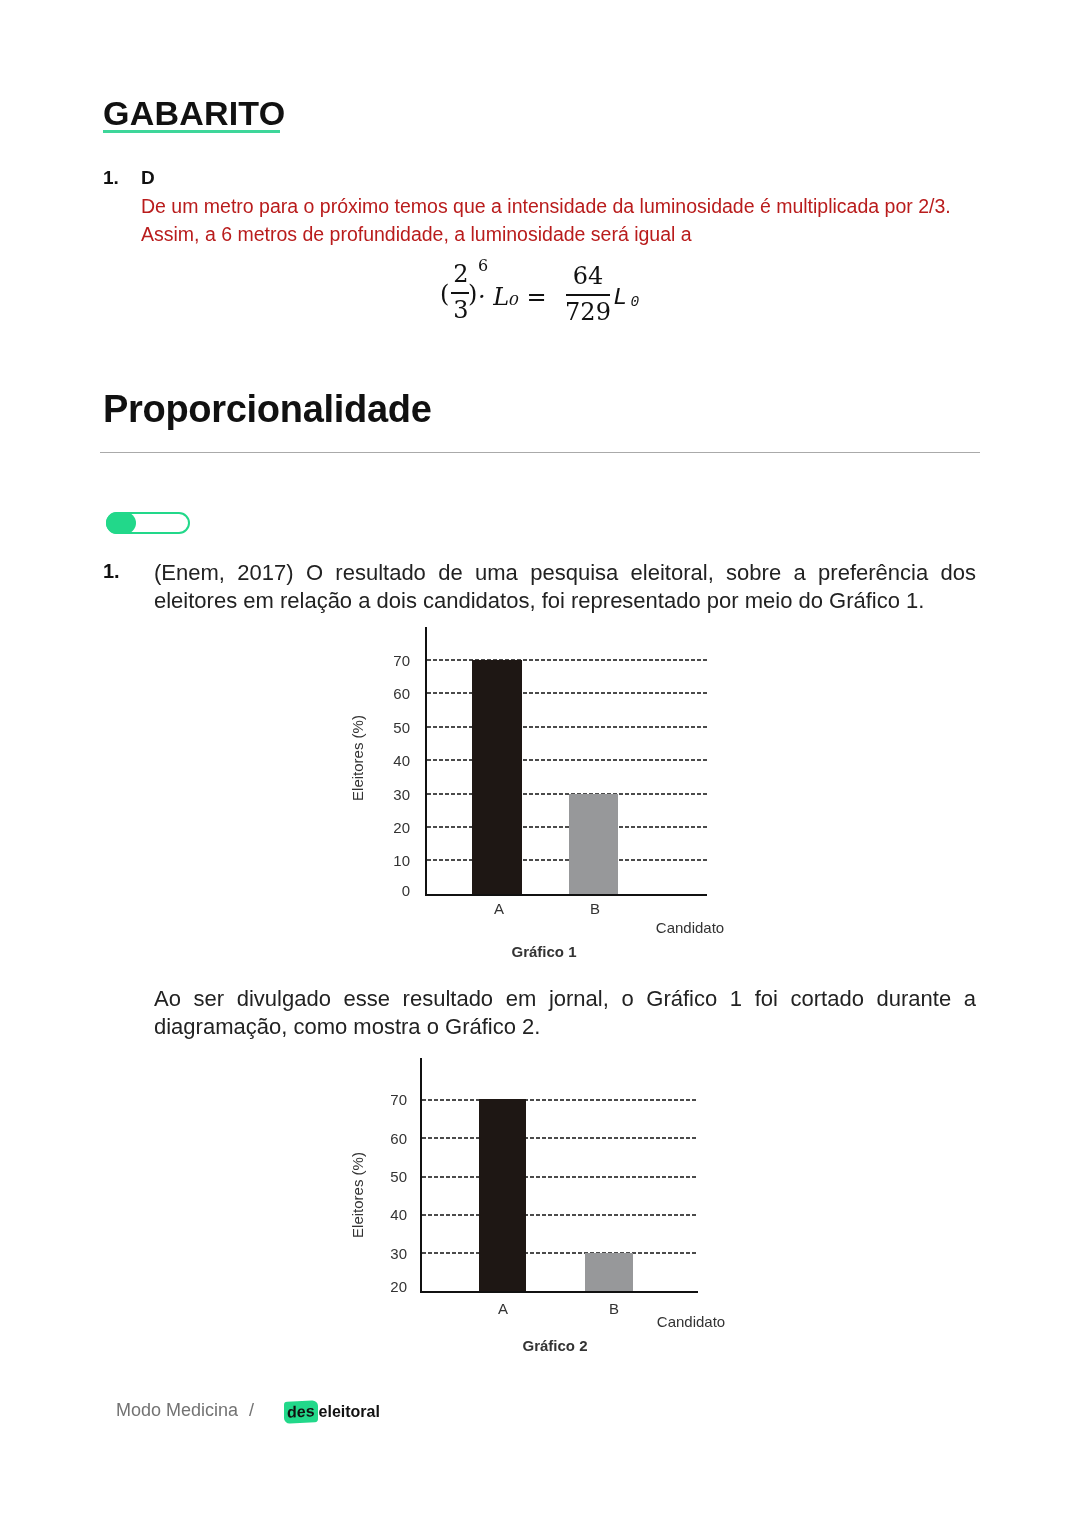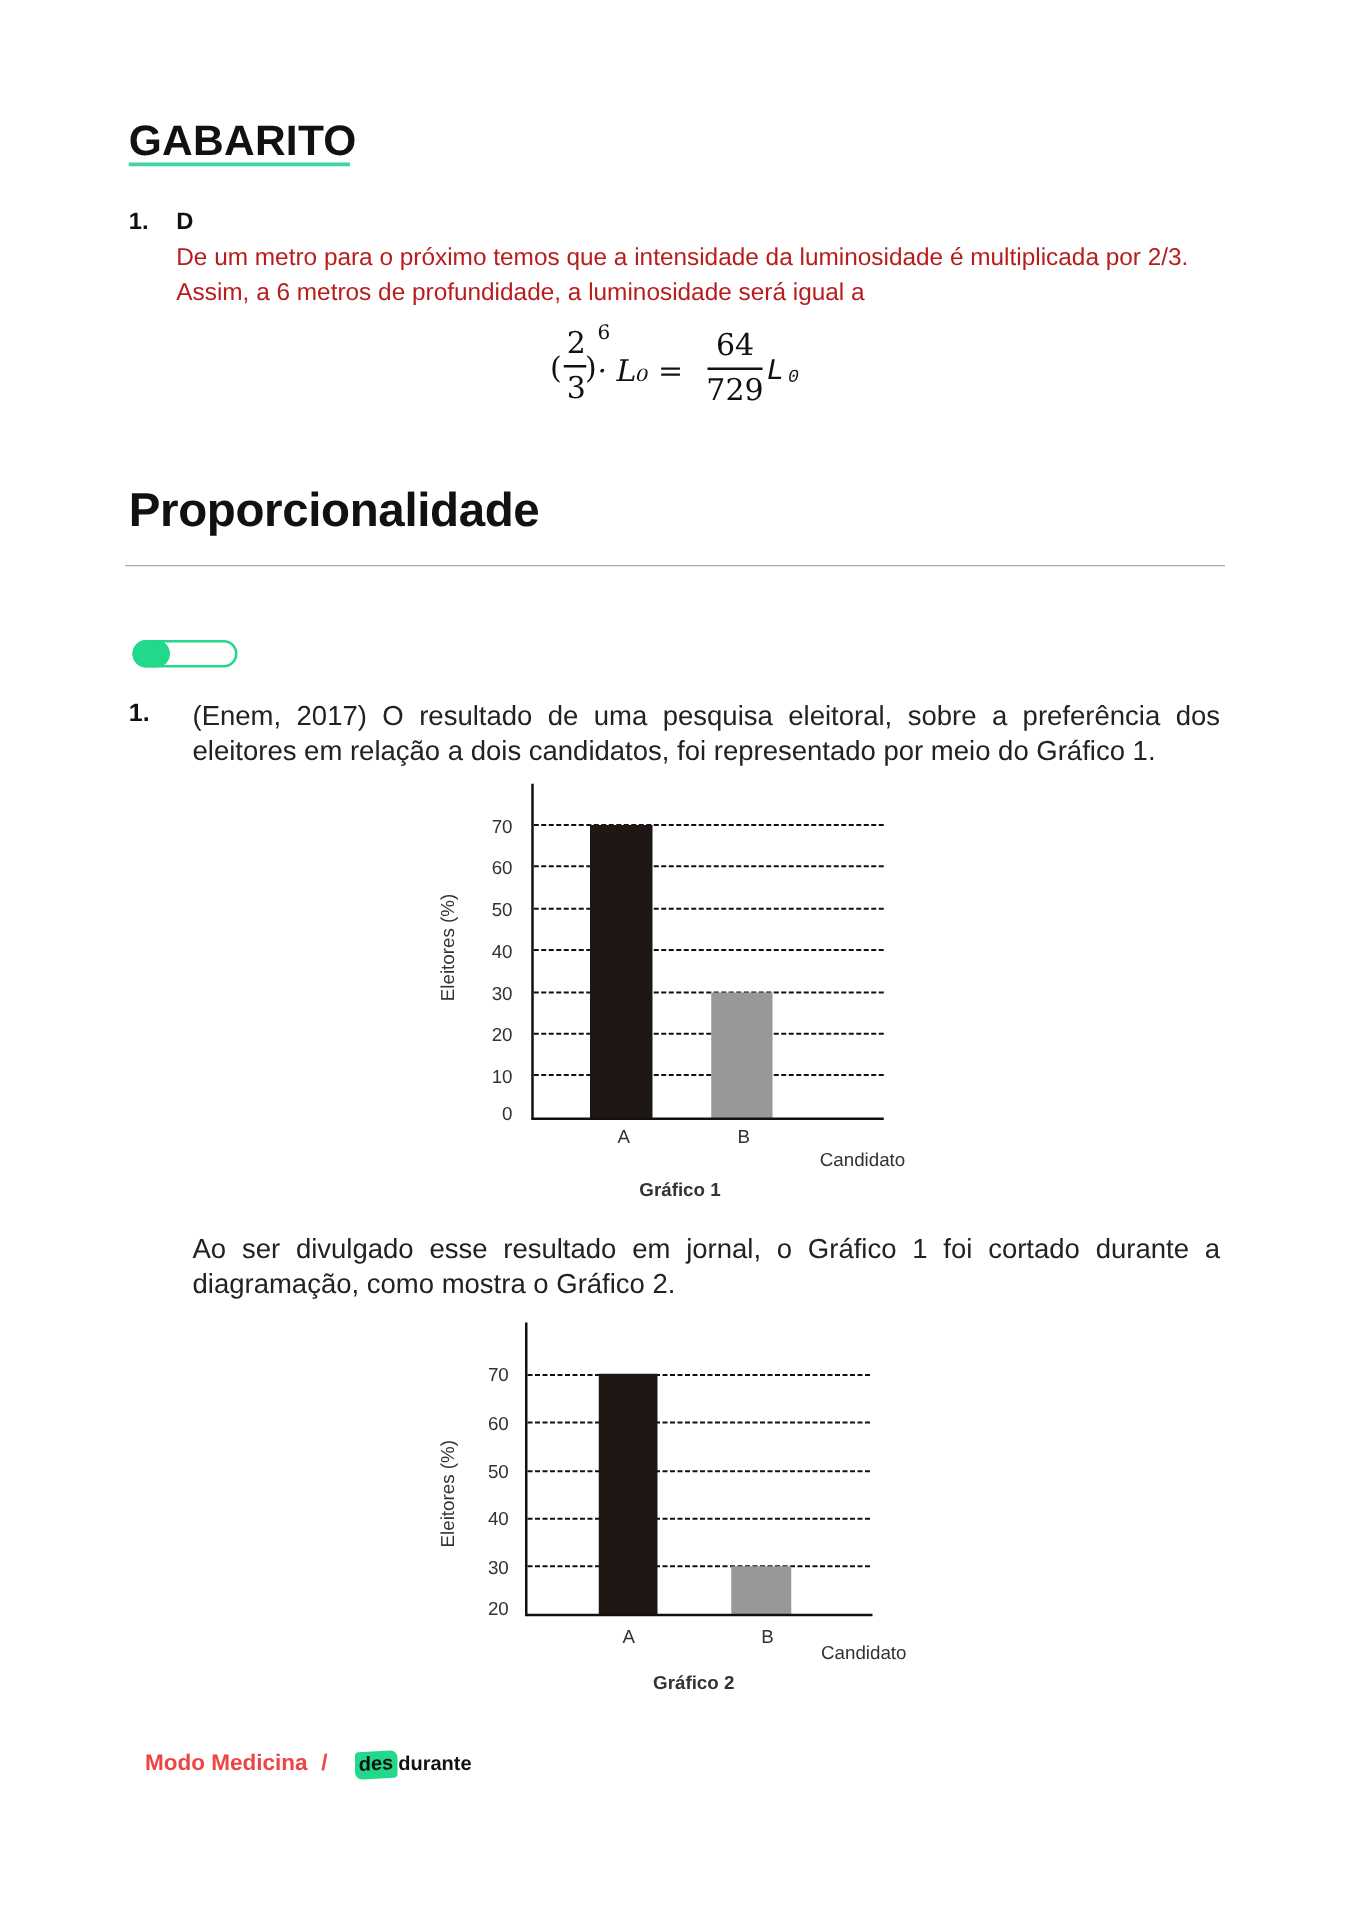--- a/index.html
+++ b/index.html
@@ -17,21 +17,21 @@
   .formula .paren { position: absolute; top: 24px; }
   .formula .fr { position: absolute; text-align: center; }
   .formula .bar { position: absolute; height: 1.5px; background: #111; }
   .section-title { left: 103px; top: 388px; font-size: 38px; font-weight: bold; color: #111; letter-spacing: -0.3px; }
   .section-rule { left: 100px; top: 452px; width: 880px; height: 1px; background: #aaa; }
   .toggle { left: 106px; top: 512px; width: 84px; height: 22px; border: 2.5px solid #22d88a; border-radius: 14px; box-sizing: border-box; }
   .toggle-knob { position: absolute; left: -2px; top: -2px; width: 30px; height: 22px; background: #22d88a; border-radius: 12px; }
   .q-num { left: 103px; top: 560px; font-size: 20px; font-weight: bold; }
   .q-text { left: 154px; top: 559px; width: 822px; font-size: 22px; line-height: 27.5px; color: #222; text-align: justify; }
   .chart svg text { font-family: "Liberation Sans", sans-serif; }
-  .footer-text { left: 116px; top: 1400px; font-size: 18px; font-weight: bold; color: #ef4444; }
+  .footer-text { left: 116px; top: 1400px; font-size: 18px; font-weight: normal; color: #737373; }
   .logo { left: 284px; top: 1399px; height: 26px; display: flex; align-items: center; }
   .logo-des { background: #22d88a; color: #111; font-weight: bold; font-size: 16px; padding: 2px 3px; border-radius: 3px 6px 3px 6px; transform: skewY(-3deg); }
   .logo-rest { font-weight: bold; font-size: 16px; color: #111; margin-left: 1px; }
 </style>
 </head>
 <body>
 
 <div class="abs gabarito-title">GABARITO</div>
 <div class="abs gabarito-underline"></div>
 
@@ -126,14 +126,14 @@
     <text transform="translate(33,145) rotate(-90)" font-size="15" fill="#333" text-anchor="middle">Eleitores (%)</text>
   </svg>
 </div>
 
 <div class="abs footer-text">
   <span>Modo Medicina</span>
   <span style="margin-left:6px;">/</span>
 </div>
 <div class="abs logo">
   <span class="logo-des">des</span>
-  <span class="logo-rest">durante</span>
+  <span class="logo-rest">eleitoral</span>
 </div>
 
 </body></html>

